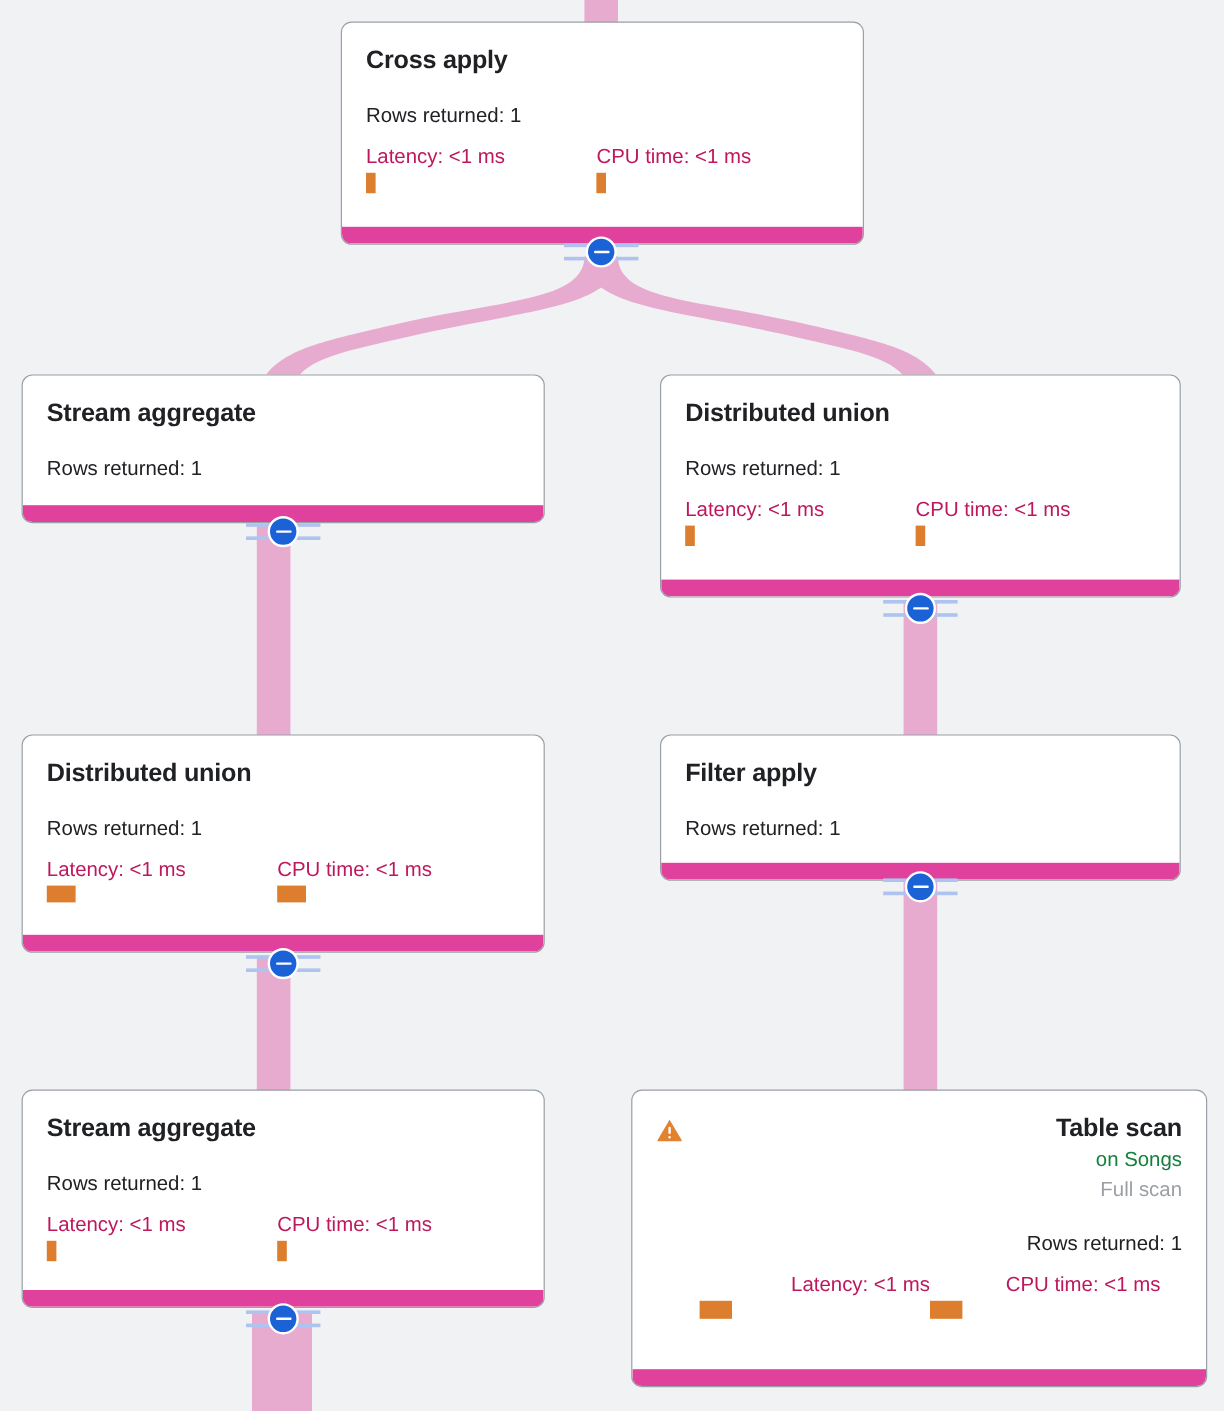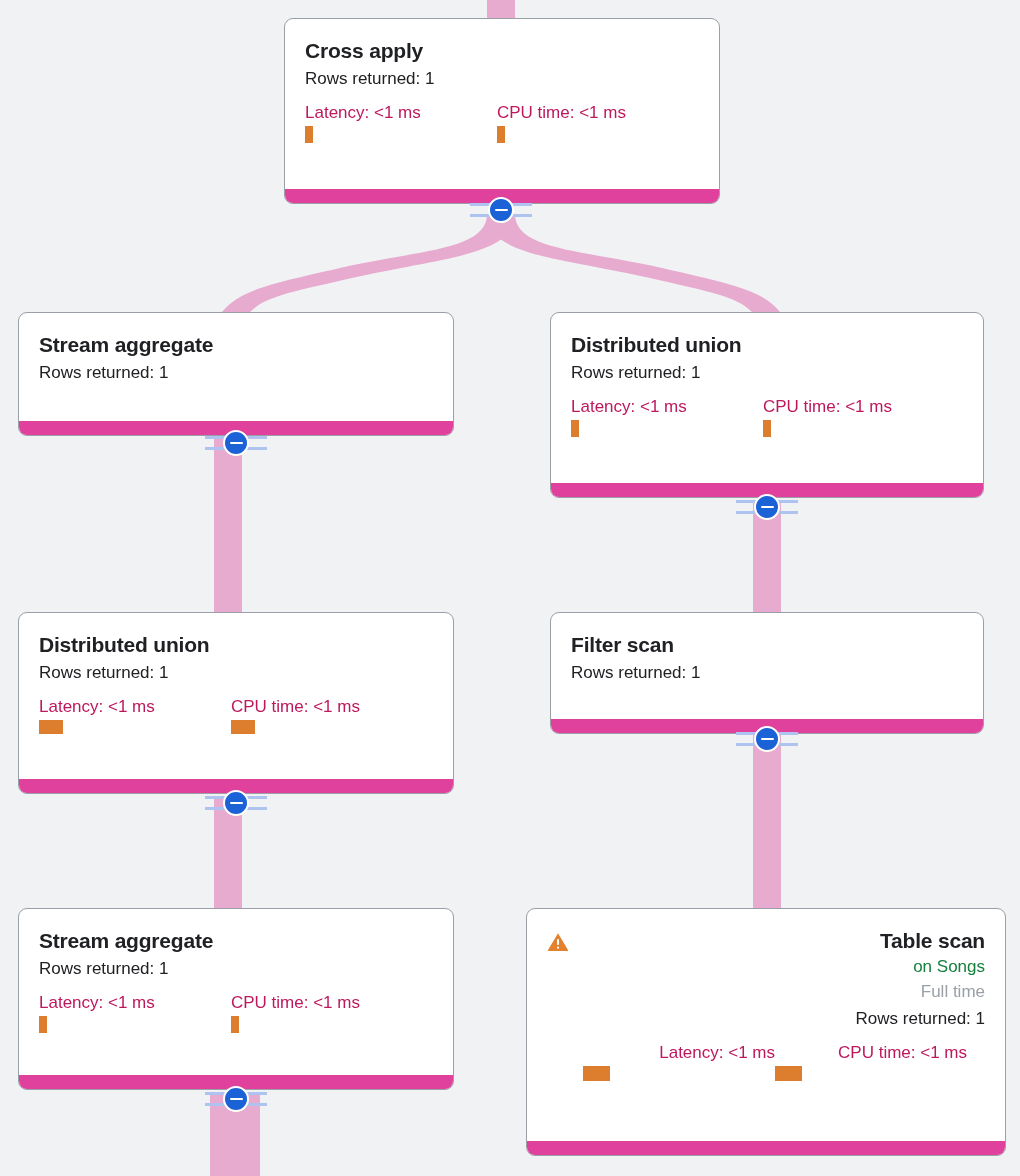--- a/index.html
+++ b/index.html
@@ -61,21 +61,21 @@
     font-size: 17px;
     color: #15803d;
     line-height: 25px;
     white-space: nowrap;
   }
   .node-sub.muted { color: #9aa0a6; }
   .node-rows {
     font-size: 17px;
     color: #202124;
     line-height: 25px;
-    margin-top: 2px;
+    margin-top: 20px;
     white-space: nowrap;
   }
   .metrics {
     display: flex;
     flex-direction: row;
     margin-top: 11px;
   }
   .metric { width: 192px; }
   .metric-label {
     font-size: 17px;
@@ -274,21 +274,21 @@
     <div class="rails">
       <div class="rail r1"></div>
       <div class="rail r2"></div>
     </div>
     <div class="knob"></div>
   </div>
 
   <div class="node" style="left:550px; top:612px; width:434px; height:122px;">
     <div class="node-body">
       <div class="node-content">
-        <div class="node-title">Filter scan</div>
+        <div class="node-title">Filter apply</div>
         <div class="node-rows">Rows returned: 1</div>
       </div>
     </div>
     <div class="node-footer"></div>
   </div>
 
   <div class="toggle" style="left:736px; top:725px;">
     <div class="rails">
       <div class="rail r1"></div>
       <div class="rail r2"></div>
@@ -329,21 +329,21 @@
       <div class="node-warn">
         <svg class="warn-icon" width="22" height="20" viewBox="0 0 22 20">
           <path d="M 11 1.2 L 21 18 Q 21.6 19 20.4 19 L 1.6 19 Q 0.4 19 1 18 Z" fill="#e2822f"></path>
           <rect x="10" y="7" width="2" height="6" rx="1" fill="#ffffff"></rect>
           <rect x="10" y="14.6" width="2" height="2.2" rx="1" fill="#ffffff"></rect>
         </svg>
       </div>
       <div class="node-content">
         <div class="node-title">Table scan</div>
         <div class="node-sub">on Songs</div>
-        <div class="node-sub muted">Full time</div>
+        <div class="node-sub muted">Full scan</div>
         <div class="node-rows">Rows returned: 1</div>
         <div class="metrics">
           <div class="metric">
             <div class="metric-label">Latency: &lt;1 ms</div>
             <div class="metric-bar" style="width:27px;height:15px;"></div>
           </div>
           <div class="metric">
             <div class="metric-label">CPU time: &lt;1 ms</div>
             <div class="metric-bar" style="width:27px;height:15px;"></div>
           </div>

